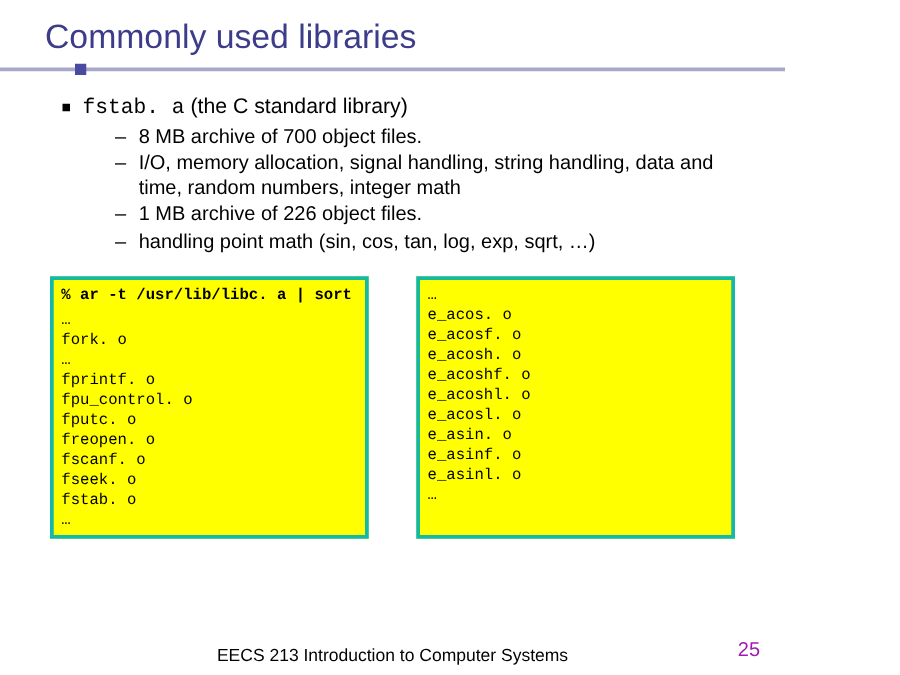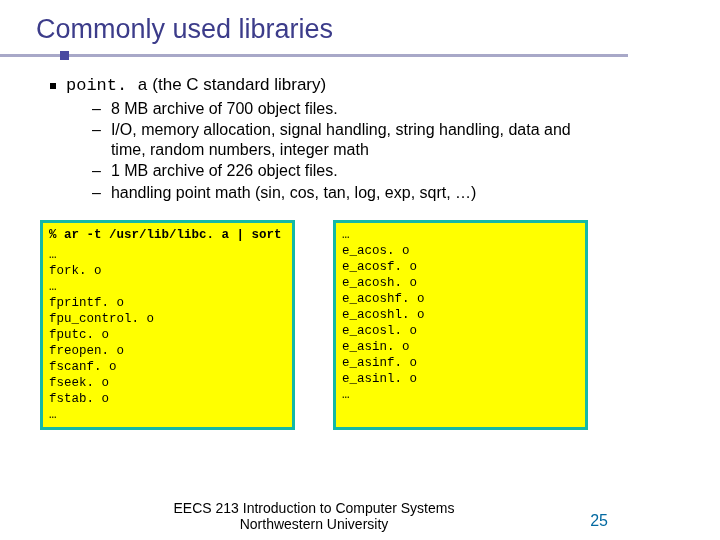--- a/index.html
+++ b/index.html
@@ -100,42 +100,42 @@
     bottom: 8px;
     text-align: center;
     font-size: 14px;
     color: #000;
     line-height: 1.15;
   }
   .pagenum {
     position: absolute;
     right: 20px;
     bottom: 10px;
-    color: #0369a1;
+    color: #a21caf;
     font-size: 16px;
   }
 </style>
 </head>
 <body>
 
 <div class="slide">
 
   <h1 class="title">Commonly used libraries</h1>
 
   <div class="rule-wrap">
     <div class="rule-gray"></div>
     <div class="rule-square"></div>
   </div>
 
   <div class="body">
 
     <div class="b1">
       <div class="dot"></div>
       <div class="txt">
-        <span class="mono">point. a</span><span> (the C standard library)</span>
+        <span class="mono">fstab. a</span><span> (the C standard library)</span>
       </div>
     </div>
     <div class="b2">
       <div class="dash">–</div>
       <div class="txt">8 MB archive of 700 object files.</div>
     </div>
     <div class="b2">
       <div class="dash">–</div>
       <div class="txt">I/O, memory allocation, signal handling, string handling, data and time, random numbers, integer math</div>
     </div>
@@ -171,18 +171,17 @@
 e_asin. o
 e_asinf. o
 e_asinl. o
 …</div></div>
     </div>
 
   </div>
 
   <div class="footer">
     <div>EECS 213 Introduction to Computer Systems</div>
-    <div>Northwestern University</div>
   </div>
 
   <div class="pagenum">25</div>
 
 </div>
 
 </body></html>

